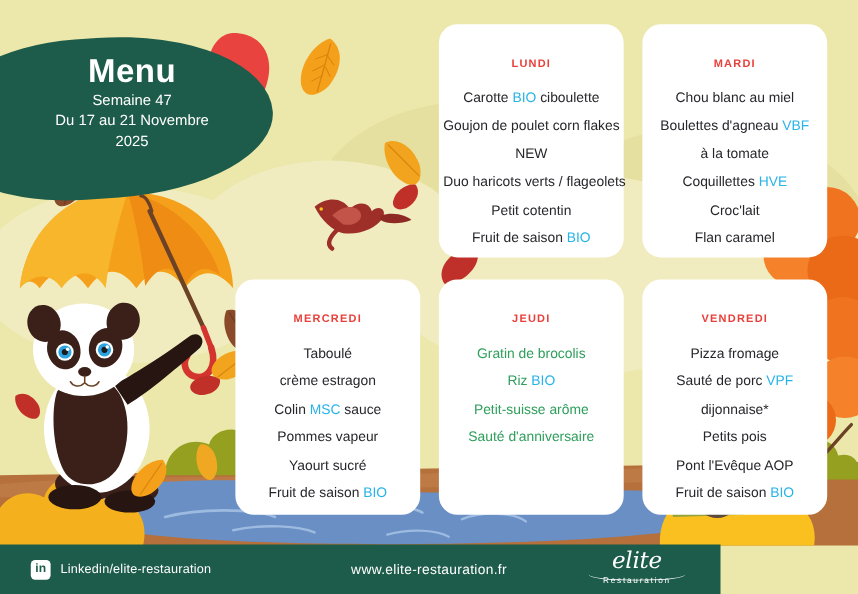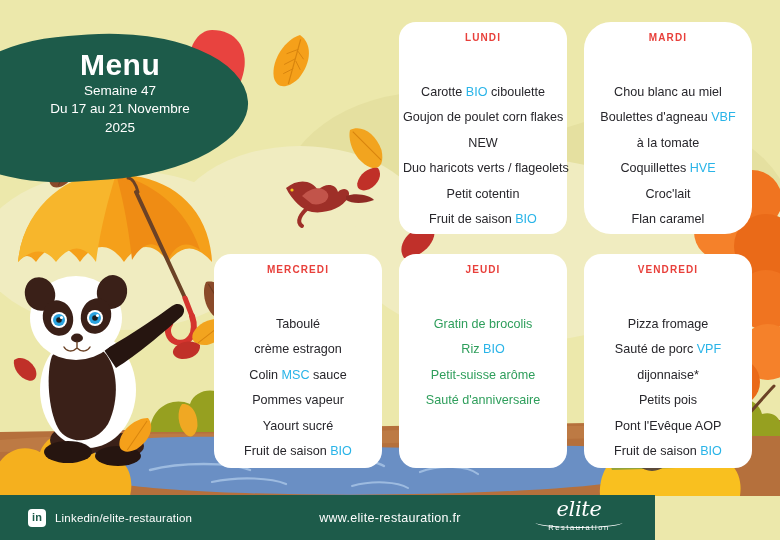--- a/index.html
+++ b/index.html
@@ -50,47 +50,47 @@
 
   
   .card {
     position: absolute;
     background: #ffffff;
     border-radius: 17px;
     z-index: 8;
     display: flex;
     flex-direction: column;
     align-items: center;
-    padding-top: 10px;
+    padding-top: 31px;
   }
   .card-title {
     font-size: 10px;
     font-weight: bold;
     letter-spacing: 1.1px;
     color: #e8403b;
     text-transform: uppercase;
   }
   .card-items {
-    margin-top: 36px;
+    margin-top: 12px;
     width: 100%;
     text-align: center;
   }
   .card-item {
     font-size: 12.6px;
     color: #27262b;
     line-height: 1.0;
     padding: 6.5px 4px;
     white-space: nowrap;
   }
   .card-item .hl { color: #29b4e8; }
   .card.birthday .card-item { color: #2e9e5b; }
   .card.birthday .card-item .hl { color: #29b4e8; }
 
   #card-lundi    { left: 399px; top: 22px;  width: 168px; height: 212px; }
-  #card-mardi    { left: 584px; top: 22px;  width: 168px; height: 212px; border-radius: 27px; }
+  #card-mardi    { left: 584px; top: 22px;  width: 168px; height: 212px; }
   #card-mercredi { left: 214px; top: 254px; width: 168px; height: 214px; }
   #card-jeudi    { left: 399px; top: 254px; width: 168px; height: 214px; }
   #card-vendredi { left: 584px; top: 254px; width: 168px; height: 214px; }
 
   
   .footer {
     position: absolute;
     left: 0; bottom: 0;
     width: 655px; height: 45px;
     background: #1d5b4a;

